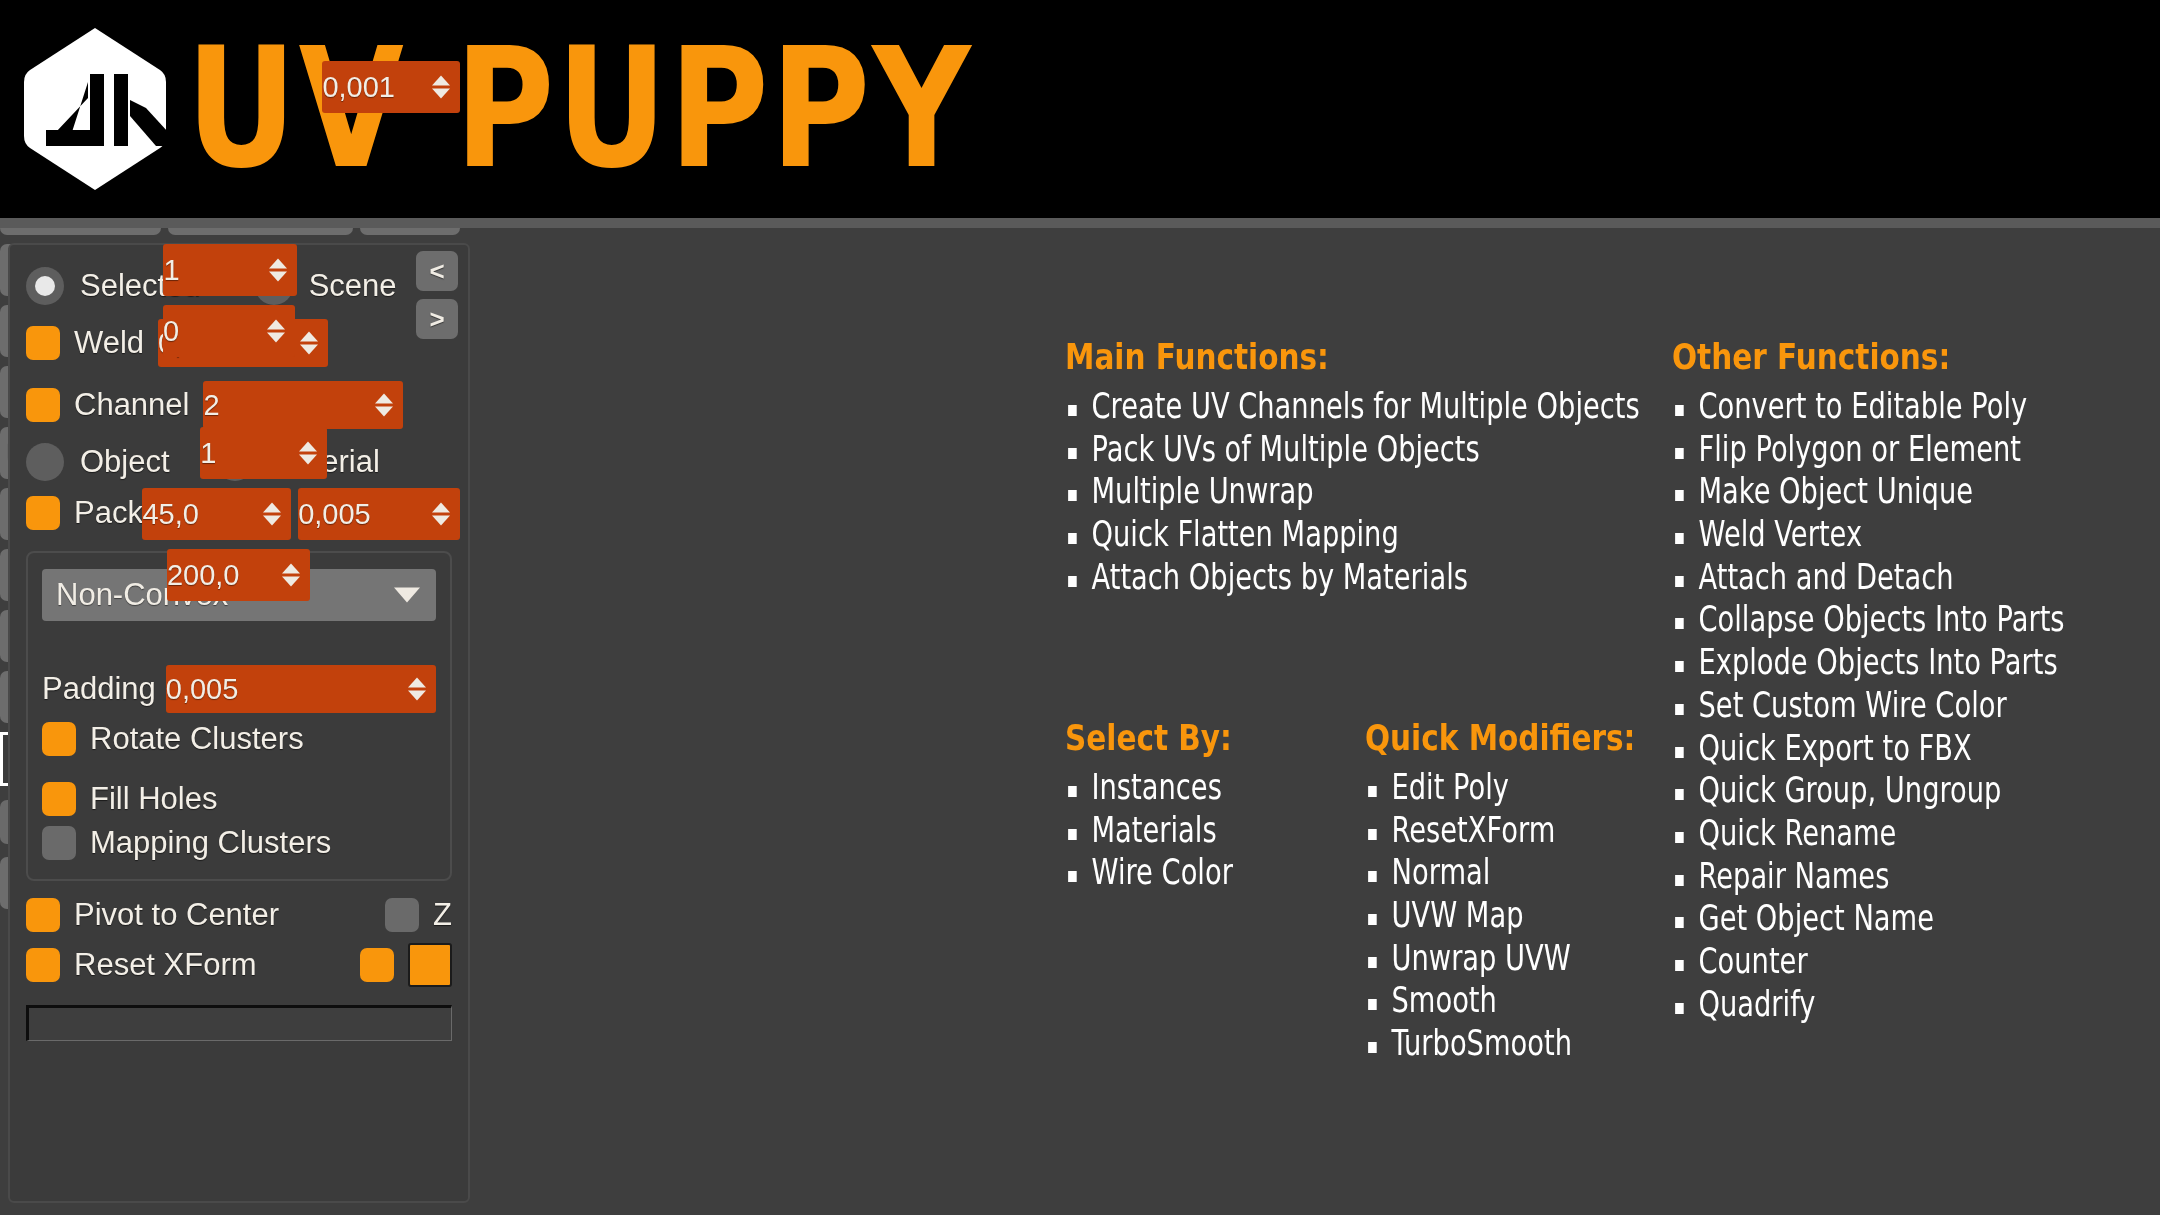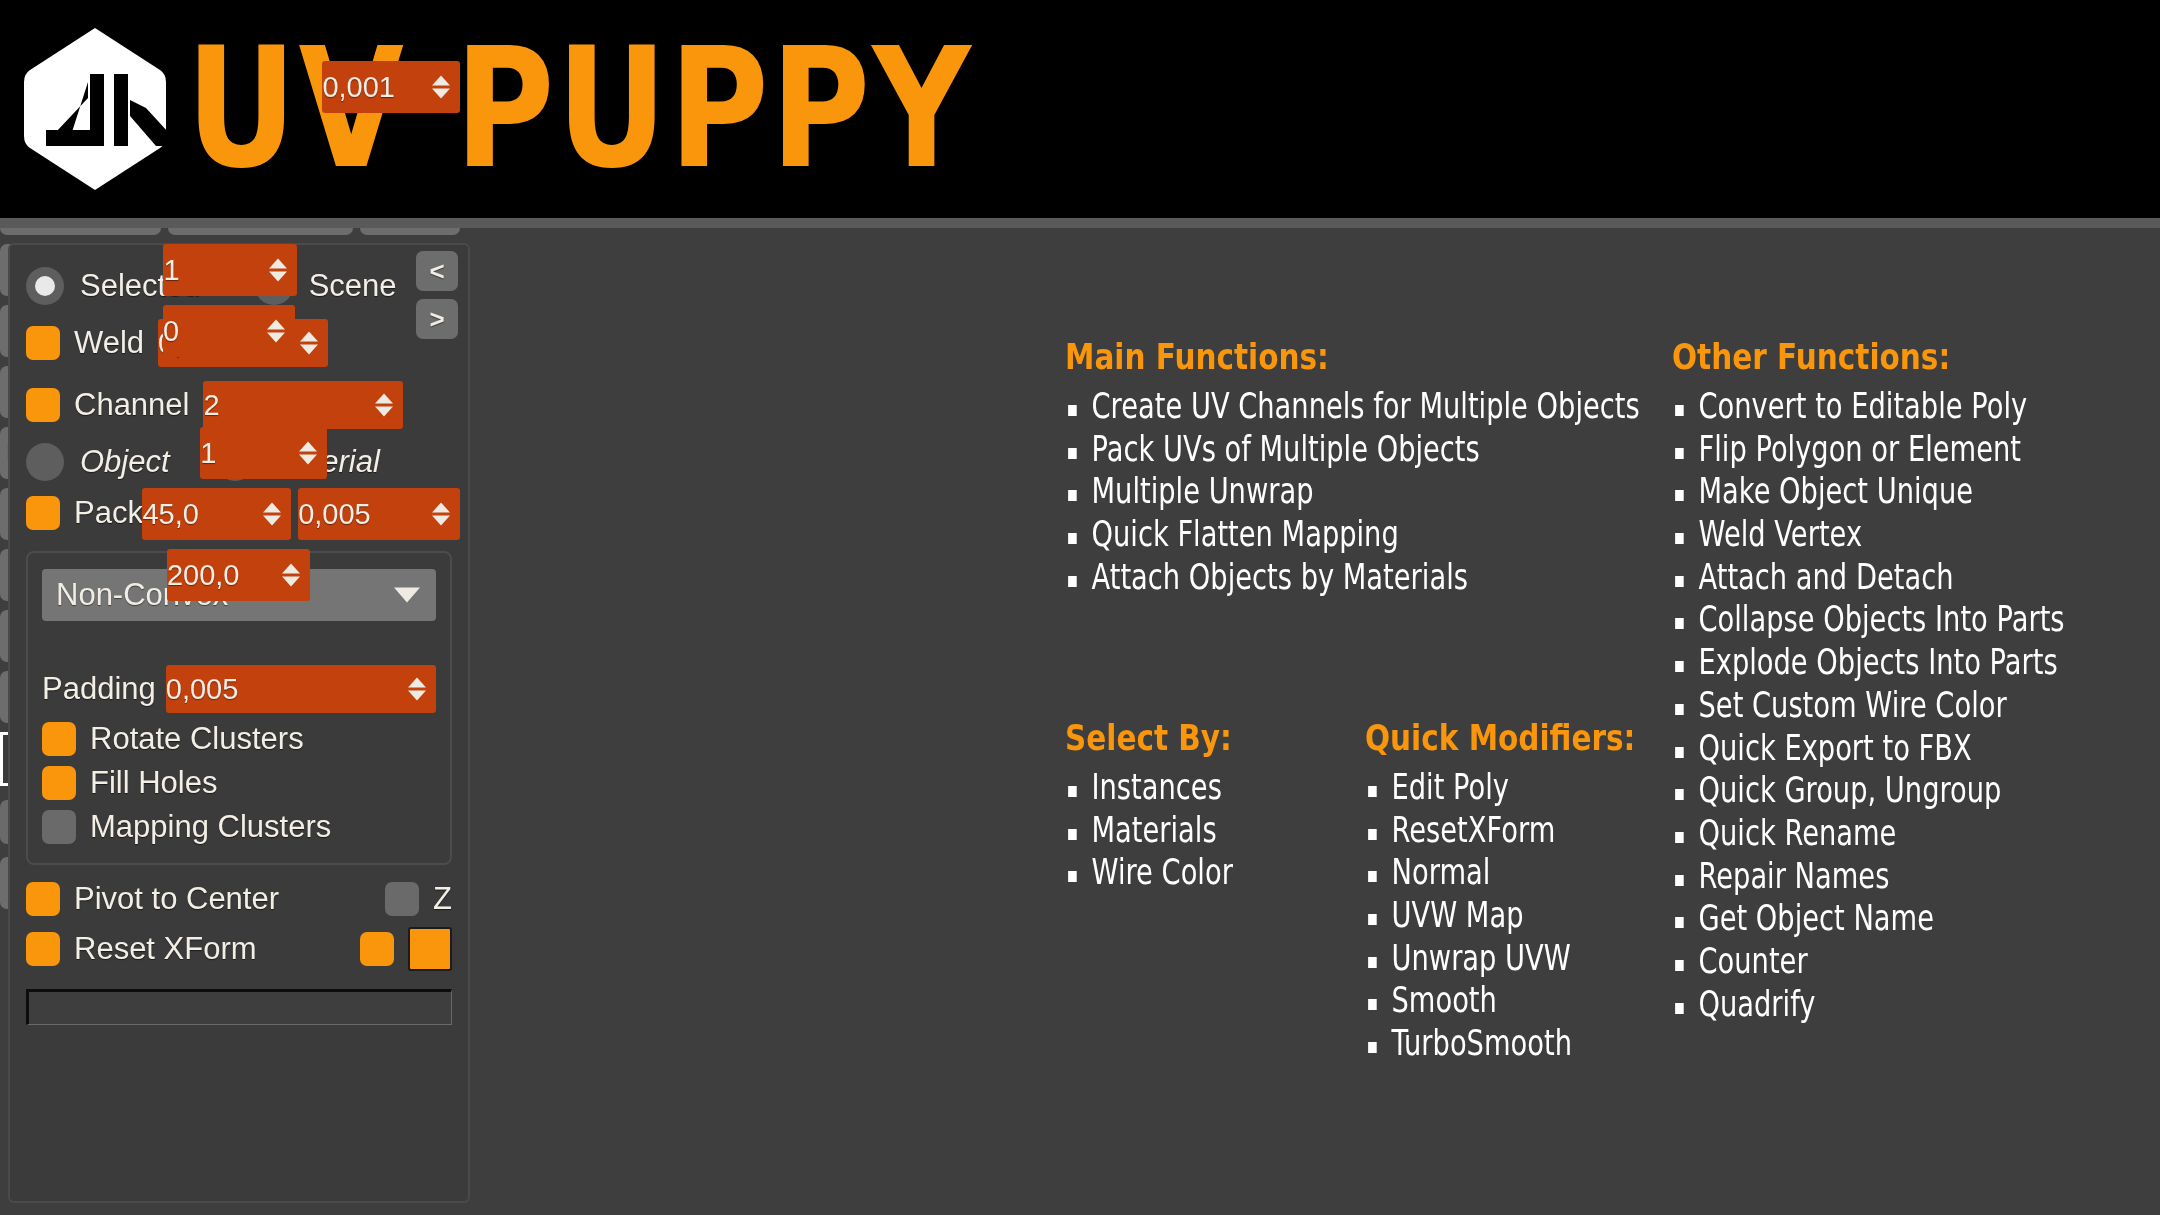--- a/index.html
+++ b/index.html
@@ -265,21 +265,21 @@
       <span class="lbl">Channel</span>
       <div class="spin" style="width:200px;height:48px;">
         <span>2</span>
         <span class="arrows">
             <i class="up"></i>
             <i class="down"></i>
           </span>
       </div>
     </div>
 
-    <div class="lrow" style="gap:16px;font-style:italic;">
+    <div class="lrow" style="gap:16px;">
       <div class="radio"></div>
       <span class="lbl">Object</span>
       <div class="gap" style="width:14px;"></div>
       <div class="radio on"></div>
       <span class="lbl">Material</span>
     </div>
 
     <div class="lrow">
       <div class="chk"></div>
       <span class="lbl">Pack</span>
@@ -299,21 +299,21 @@
               <i class="up"></i>
               <i class="down"></i>
             </span>
         </div>
       </div>
 
       <div class="lrow" style="margin-top:8px;">
         <div class="chk"></div>
         <span class="lbl">Rotate Clusters</span>
       </div>
-      <div class="lrow" style="margin-top:8px;align-items:center;">
+      <div class="lrow" style="margin-top:24px;align-items:center;">
         <div class="chk"></div>
         <span class="lbl">Fill Holes</span>
       </div>
       <div class="lrow" style="margin-top:8px;">
         <div class="chk off"></div>
         <span class="lbl">Mapping Clusters</span>
       </div>
     </div>
 
     <div class="lrow" style="margin-top:16px;">

